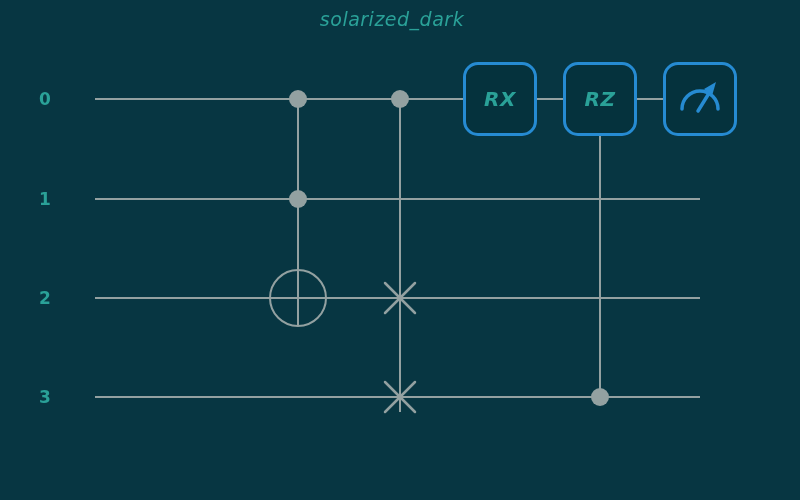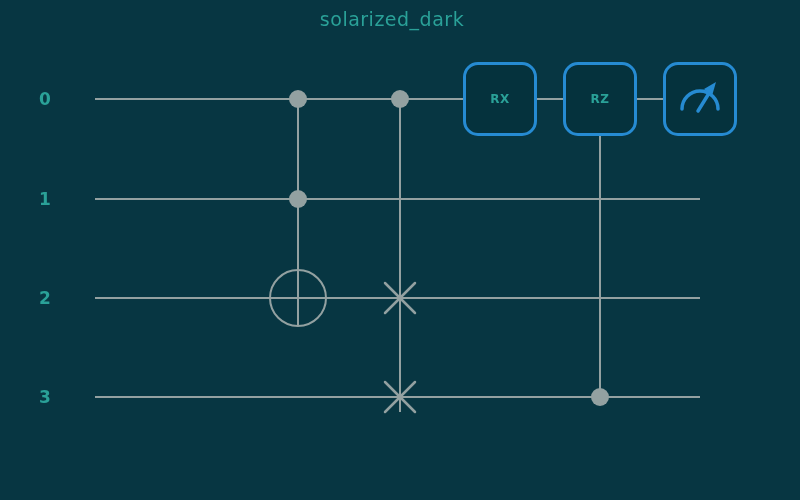--- a/index.html
+++ b/index.html
@@ -9,39 +9,39 @@
     --teal:#2aa198;
     --wire:#93a1a1;
   }
   html,body{margin:0;padding:0;background:var(--bg);}
   .stage{
     position:relative;width:800px;height:500px;background:var(--bg);
     font-family:"DejaVu Sans", sans-serif;overflow:hidden;
   }
   .title{
     position:absolute;top:8px;left:0;width:784px;text-align:center;
-    color:var(--teal);font-size:19px;letter-spacing:0.5px;
+    color:var(--teal);font-size:19px;letter-spacing:0.5px;font-style:italic;
   }
   .qlabel{
     position:absolute;left:25px;width:40px;height:24px;line-height:24px;
     text-align:center;color:var(--teal);font-weight:bold;font-size:17px;
   }
   svg.circuit{position:absolute;left:0;top:0;}
   .wire{stroke:var(--wire);stroke-width:2;}
   .vline{stroke:var(--wire);stroke-width:2;}
   .ctrl{fill:var(--wire);}
   .target{stroke:var(--wire);stroke-width:2;fill:none;}
   .swapx{stroke:var(--wire);stroke-width:2.5;stroke-linecap:round;}
   .gatebox{
     position:absolute;background:var(--gate-fill);
     border:3px solid var(--blue);border-radius:15px;
     display:flex;align-items:center;justify-content:center;
     box-sizing:border-box;
   }
-  .gatelabel{color:var(--teal);font-weight:bold;font-size:12px;letter-spacing:0.5px;}
+  .gatelabel{color:var(--teal);font-weight:bold;font-size:20px;letter-spacing:0.5px;font-style:italic;}
   .meter-arc{stroke:var(--blue);stroke-width:3.5;fill:none;stroke-linecap:round;}
   .meter-needle{stroke:var(--blue);stroke-width:3.5;stroke-linecap:round;}
   .meter-head{fill:var(--blue);}
 </style>
 </head>
 <body>
 
 <div class="stage">
 
   <div class="title">solarized_dark</div>

